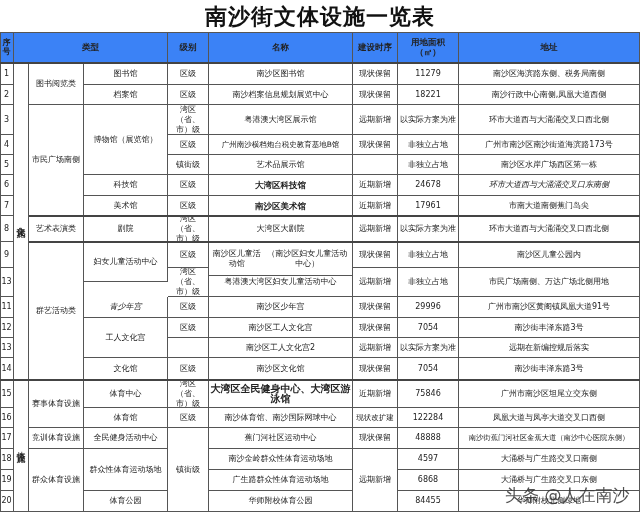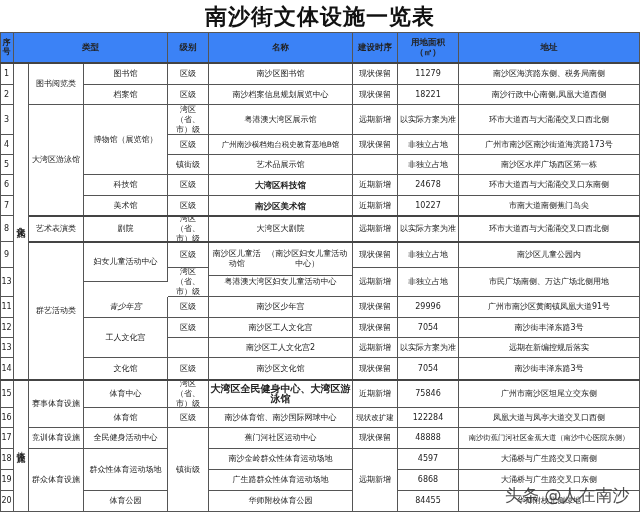--- a/index.html
+++ b/index.html
@@ -29,21 +29,21 @@
 <div class="cell hdr" style="left:168px;top:32px;width:41px;height:31px;">级别</div>
 <div class="cell hdr" style="left:209px;top:32px;width:144px;height:31px;">名称</div>
 <div class="cell hdr" style="left:353px;top:32px;width:45px;height:31px;">建设时序</div>
 <div class="cell hdr" style="left:398px;top:32px;width:61px;height:31px;padding:0 8px;">用地面积（㎡）</div>
 <div class="cell hdr" style="left:459px;top:32px;width:181px;height:31px;">地址</div>
 
 <div class="cell vert" style="left:14px;top:63px;width:15px;height:317px;">文化设施</div>
 <div class="cell vert" style="left:14px;top:380px;width:15px;height:132px;">体育设施</div>
 
 <div class="cell" style="left:29px;top:63px;width:55px;height:42px;">图书阅览类</div>
-<div class="cell" style="left:29px;top:105px;width:55px;height:111px;">大湾区游泳馆</div>
+<div class="cell" style="left:29px;top:105px;width:55px;height:111px;">市民广场南侧</div>
 <div class="cell" style="left:29px;top:216px;width:55px;height:26px;">艺术表演类</div>
 <div class="cell" style="left:29px;top:242px;width:55px;height:138px;">群艺活动类</div>
 <div class="cell" style="left:29px;top:380px;width:55px;height:48px;">赛事体育设施</div>
 <div class="cell" style="left:29px;top:428px;width:55px;height:21px;">竞训体育设施</div>
 <div class="cell" style="left:29px;top:449px;width:55px;height:63px;">群众体育设施</div>
 
 <div class="cell" style="left:84px;top:63px;width:84px;height:22px;">图书馆</div>
 <div class="cell" style="left:84px;top:85px;width:84px;height:20px;">档案馆</div>
 <div class="cell" style="left:84px;top:105px;width:84px;height:70px;">博物馆（展览馆）</div>
 <div class="cell" style="left:84px;top:175px;width:84px;height:21px;">科技馆</div>
@@ -92,27 +92,27 @@
 <div class="cell" style="left:209px;top:155px;width:144px;height:20px;">艺术品展示馆</div>
 <div class="cell" style="left:353px;top:155px;width:45px;height:20px;"></div>
 <div class="cell" style="left:398px;top:155px;width:61px;height:20px;">非独立占地</div>
 <div class="cell" style="left:459px;top:155px;width:181px;height:20px;">南沙区水岸广场西区第一栋</div>
 
 <div class="cell" style="left:0;top:175px;width:14px;height:21px;">6</div>
 <div class="cell" style="left:168px;top:175px;width:41px;height:21px;">区级</div>
 <div class="cell bold" style="left:209px;top:175px;width:144px;height:21px;">大湾区科技馆</div>
 <div class="cell" style="left:353px;top:175px;width:45px;height:21px;">近期新增</div>
 <div class="cell" style="left:398px;top:175px;width:61px;height:21px;">24678</div>
-<div class="cell" style="left:459px;top:175px;width:181px;height:21px;">环市大道西与大涌涌交叉口东南侧</div>
+<div class="cell" style="left:459px;top:175px;width:181px;height:21px;font-style:italic;">环市大道西与大涌涌交叉口东南侧</div>
 
 <div class="cell" style="left:0;top:196px;width:14px;height:20px;">7</div>
 <div class="cell" style="left:168px;top:196px;width:41px;height:20px;">区级</div>
 <div class="cell bold" style="left:209px;top:196px;width:144px;height:20px;">南沙区美术馆</div>
 <div class="cell" style="left:353px;top:196px;width:45px;height:20px;">近期新增</div>
-<div class="cell" style="left:398px;top:196px;width:61px;height:20px;">10227</div>
+<div class="cell" style="left:398px;top:196px;width:61px;height:20px;">17961</div>
 <div class="cell" style="left:459px;top:196px;width:181px;height:20px;">市南大道南侧蕉门岛尖</div>
 
 <div class="cell" style="left:0;top:216px;width:14px;height:26px;">8</div>
 <div class="cell" style="left:168px;top:216px;width:41px;height:26px;padding:0 4px;">湾区（省、市）级</div>
 <div class="cell" style="left:209px;top:216px;width:144px;height:26px;">大湾区大剧院</div>
 <div class="cell" style="left:353px;top:216px;width:45px;height:26px;">远期新增</div>
 <div class="cell" style="left:398px;top:216px;width:61px;height:26px;">以实际方案为准</div>
 <div class="cell" style="left:459px;top:216px;width:181px;height:26px;">环市大道西与大涌涌交叉口西北侧</div>
 
 <div class="cell" style="left:0;top:242px;width:14px;height:26px;">9</div>

